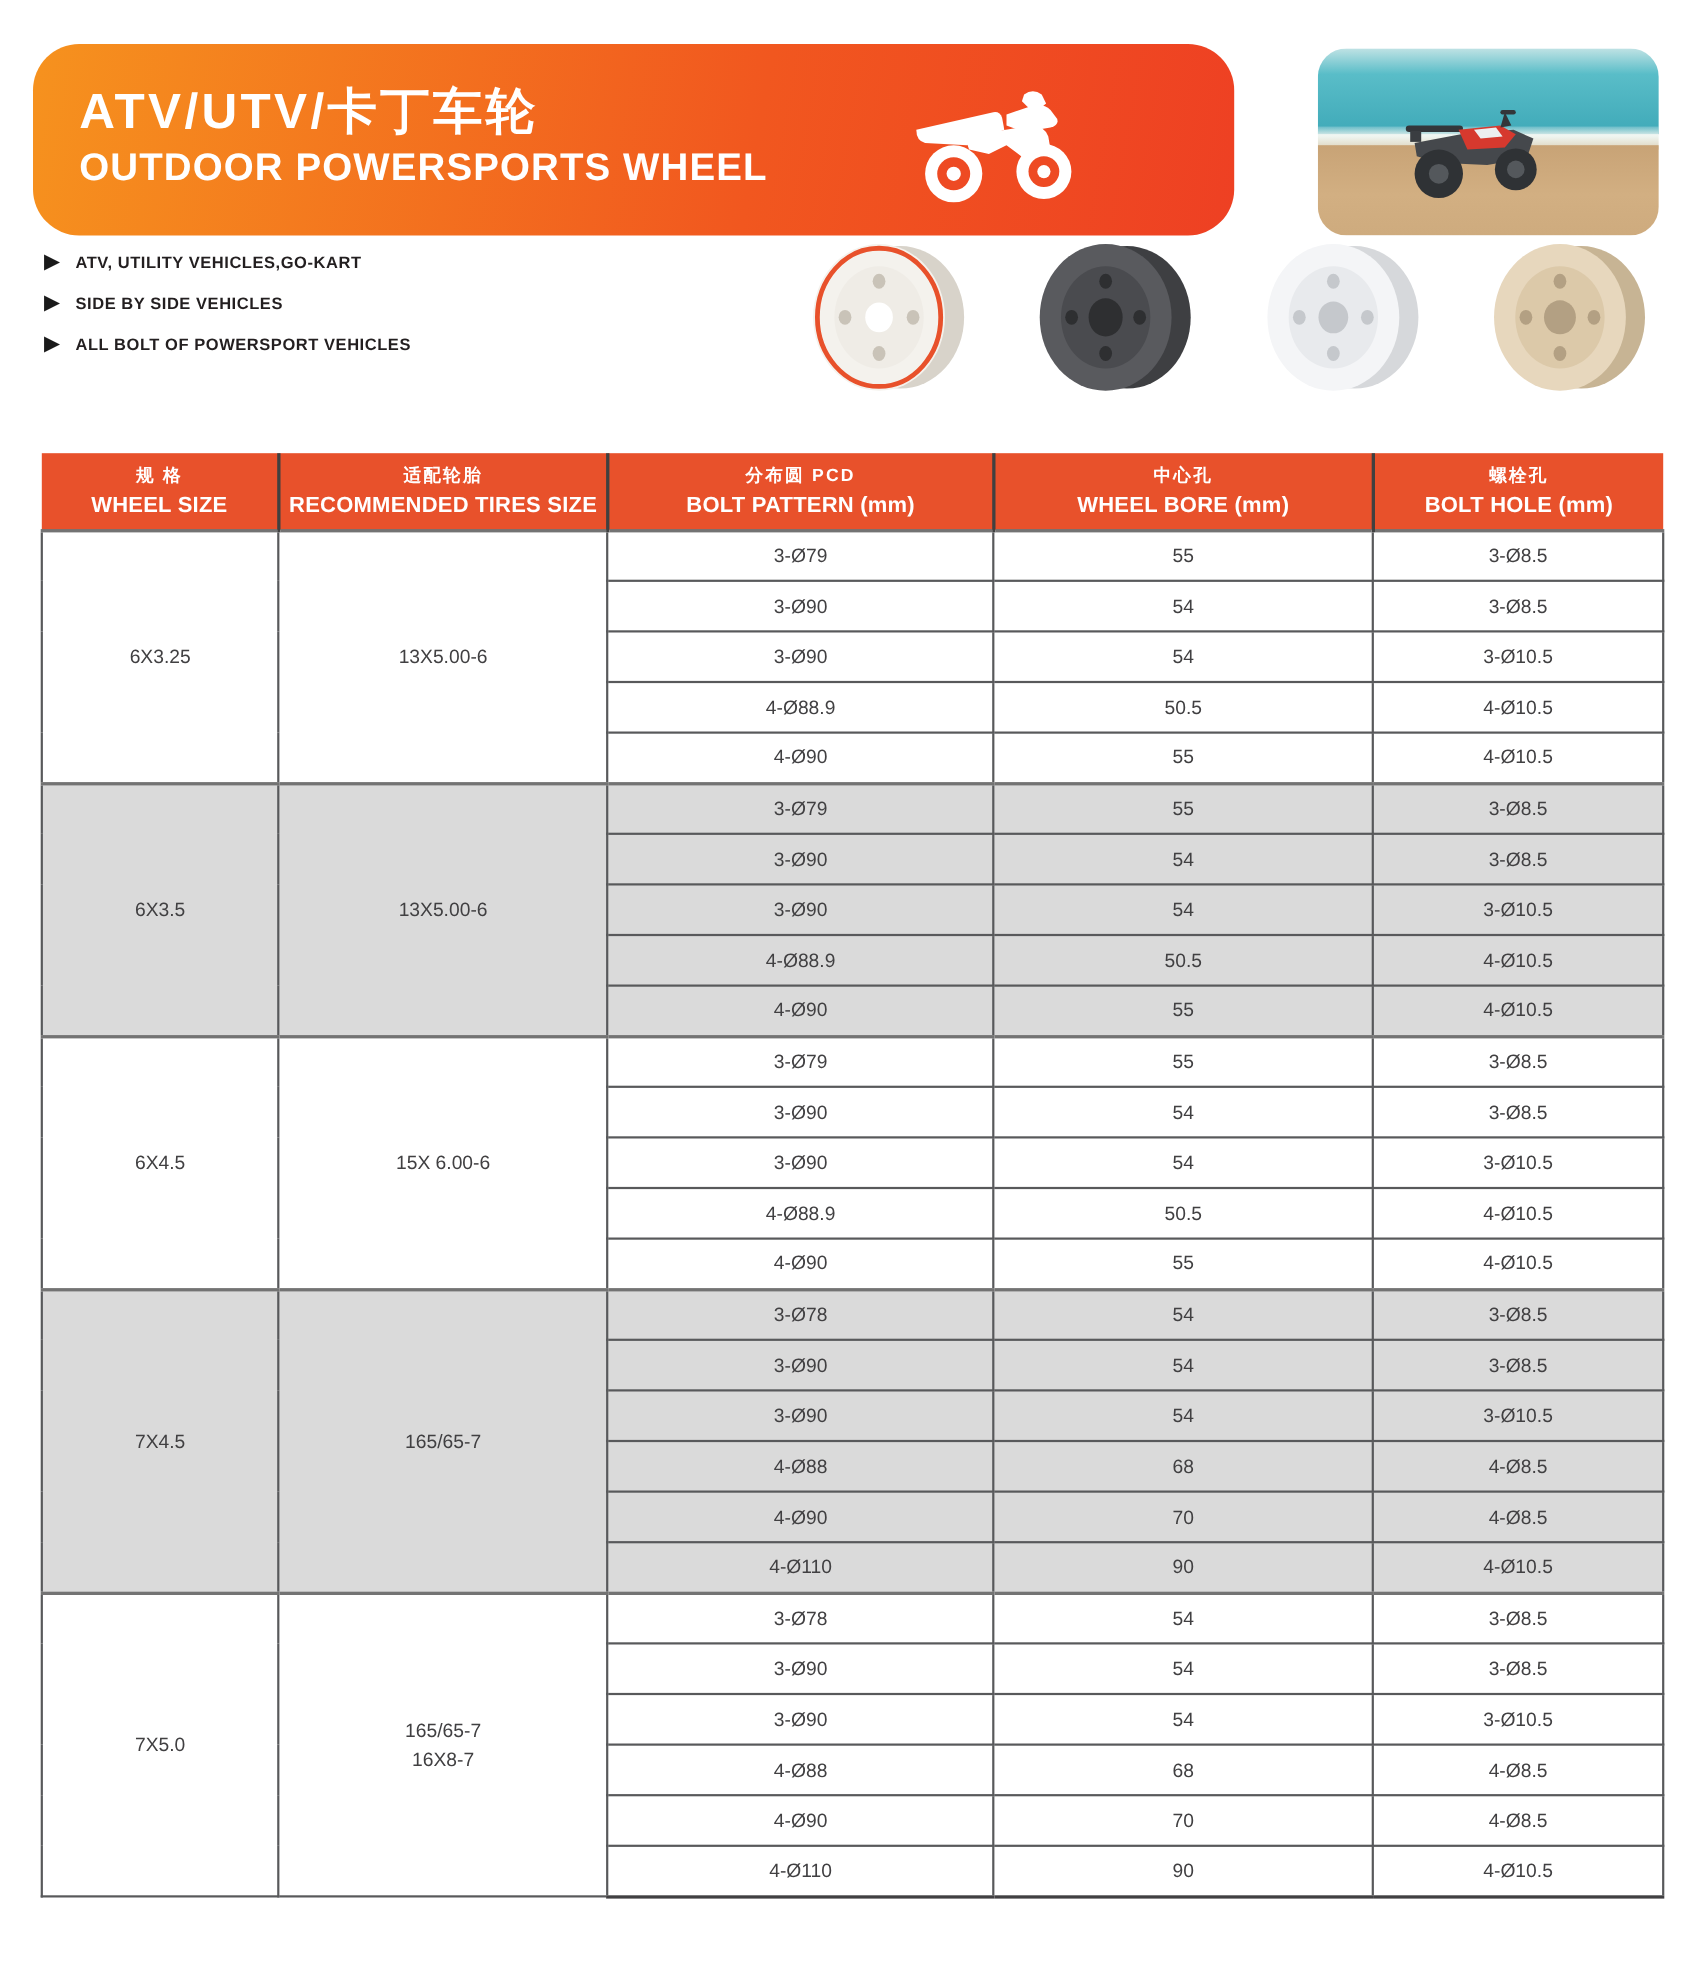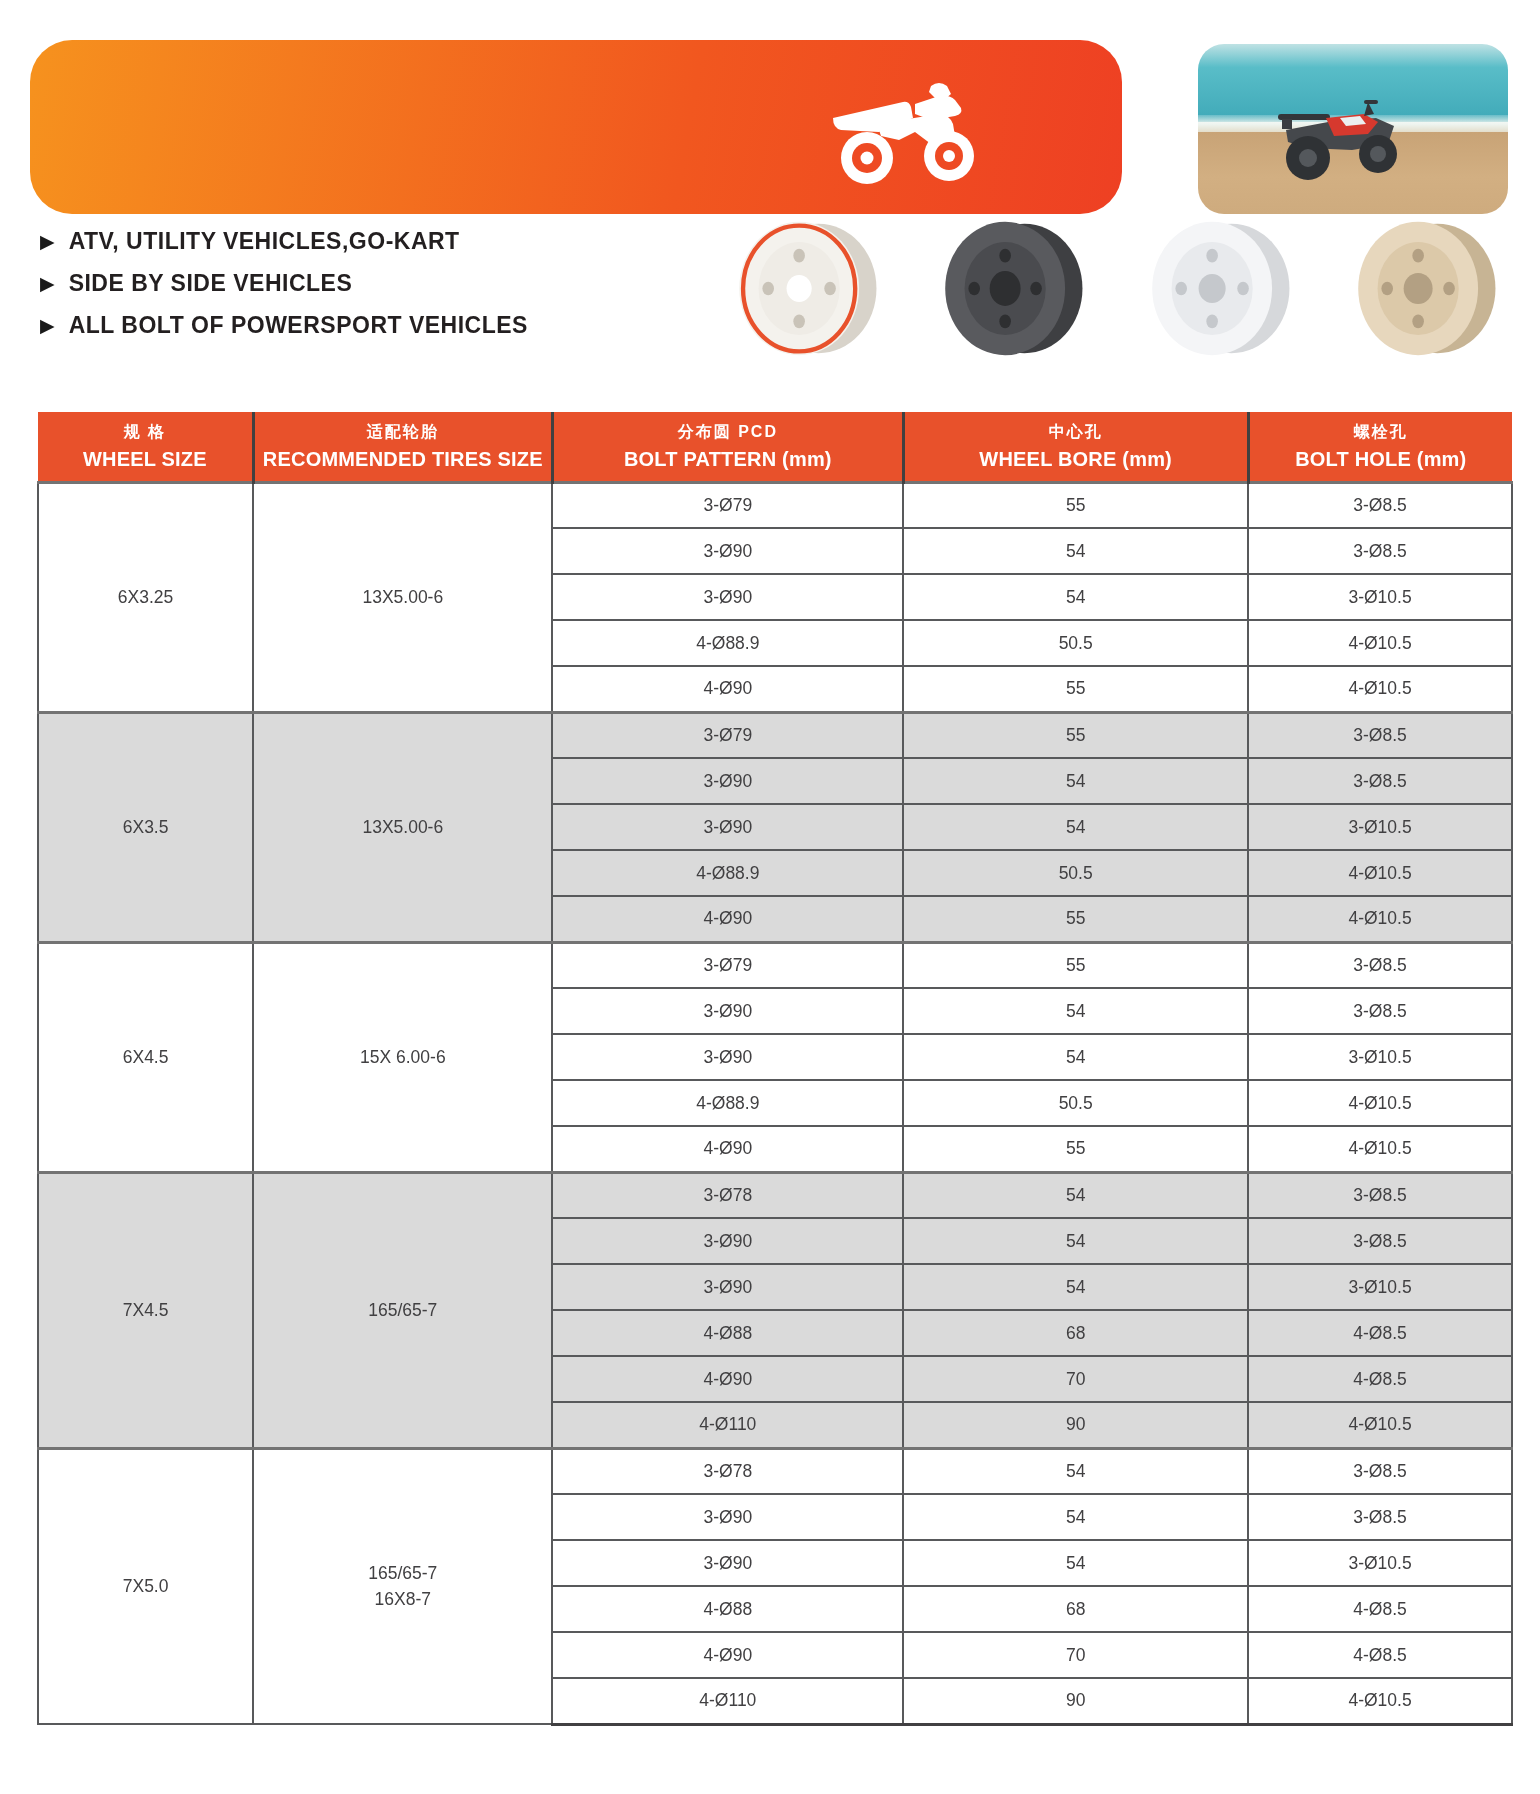--- a/index.html
+++ b/index.html
@@ -46,21 +46,21 @@
   .photo .foam { position: absolute; left: 0; top: 42%; width: 100%; height: 12%;
     background: linear-gradient(180deg, rgba(255,255,255,0.2), #eef4ef 45%, #ddd2b9 100%); }
   .photo .sand { position: absolute; left: 0; top: 52%; width: 100%; height: 48%;
     background: linear-gradient(180deg, #c8a376 0%, #d2af82 55%, #ceab7e 100%); }
   .photo svg   { position: absolute; left: 58px; top: 48px; }
 
   
   .features { position: absolute; left: 40px; top: 228px; }
   .feature  { display: flex; align-items: center; margin-bottom: 15px; }
   .feature .tri { color: #1a1a1a; font-size: 19px; margin-right: 14px; line-height: 22px; }
-  .feature .txt { color: #231f20; font-size: 23px; font-weight: bold; letter-spacing: 0.5px; }
+  .feature .txt { color: #231f20; font-size: 15px; font-weight: bold; letter-spacing: 0.5px; }
 
   
   .wheels { position: absolute; left: 705px; top: 216px; width: 815px; height: 145px;
     display: flex; justify-content: space-between; align-items: center; }
   .wheel  { width: 196px; height: 145px; }
 
   
   .spec-table {
     position: absolute;
     left: 37px; top: 412px;
@@ -94,20 +94,24 @@
   .spec-table tr:last-child td  { border-bottom: 3px solid #414042; }
   .spec-table tr.shaded td { background: #dadada; }
   .spec-table td.merge-cell div { line-height: 26px; }
 </style>
 </head>
 <body>
 
 <div class="page">
 
   <div class="banner">
+    <div class="banner-text">
+      <div class="banner-title">ATV/UTV/卡丁车轮</div>
+      <div class="banner-subtitle">OUTDOOR POWERSPORTS WHEEL</div>
+    </div>
     <svg class="banner-atv" viewBox="0 0 160 110">
       <g fill="#ffffff">
 
         <path d="M6 44 L76 28 Q82 27 84 33 L86 44 L52 58 L14 56 Q6 54 6 44 Z"></path>
 
         <path d="M50 50 L112 40 Q122 40 126 50 L128 62 L104 70 L88 58 L72 66 L54 62 Z"></path>
 
         <path d="M88 30 L112 22 Q122 20 128 26 L134 34 Q136 40 128 42 L104 46 L88 40 Z"></path>
 
         <path d="M104 12 Q112 6 120 12 L124 20 Q118 26 108 24 L102 18 Z"></path>

